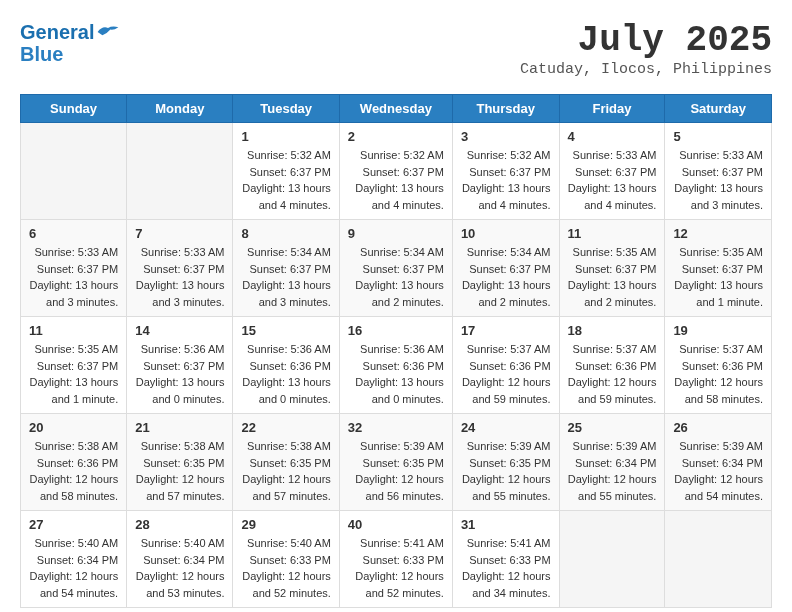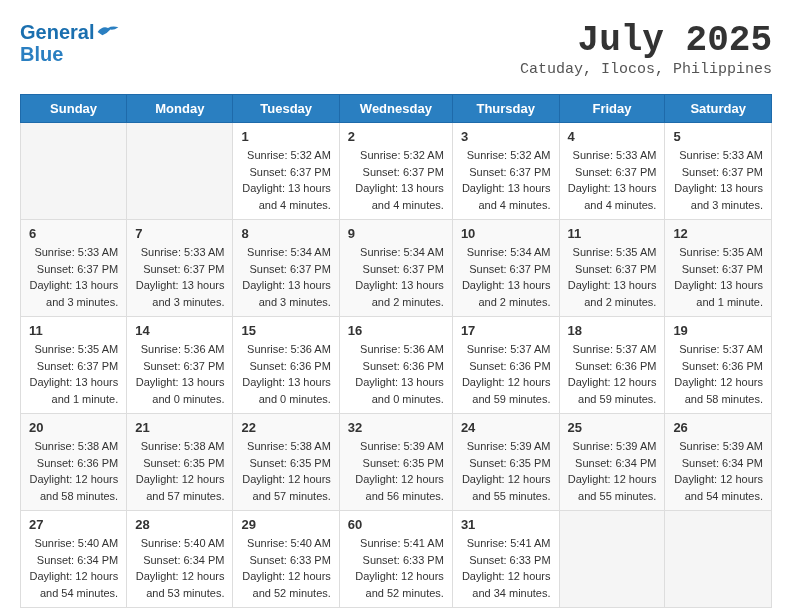--- a/index.html
+++ b/index.html
@@ -363,21 +363,21 @@
       </td>
         <td>
         <span class="day-number">29</span>
         <div class="day-info">
           <span>Sunrise: 5:40 AM</span><br>
           <span>Sunset: 6:33 PM</span><br>
           <span>Daylight: 12 hours and 52 minutes.</span>
         </div>
       </td>
         <td>
-        <span class="day-number">60</span>
+        <span class="day-number">40</span>
         <div class="day-info">
           <span>Sunrise: 5:41 AM</span><br>
           <span>Sunset: 6:33 PM</span><br>
           <span>Daylight: 12 hours and 52 minutes.</span>
         </div>
       </td>
         <td>
         <span class="day-number">31</span>
         <div class="day-info">
           <span>Sunrise: 5:41 AM</span><br>

